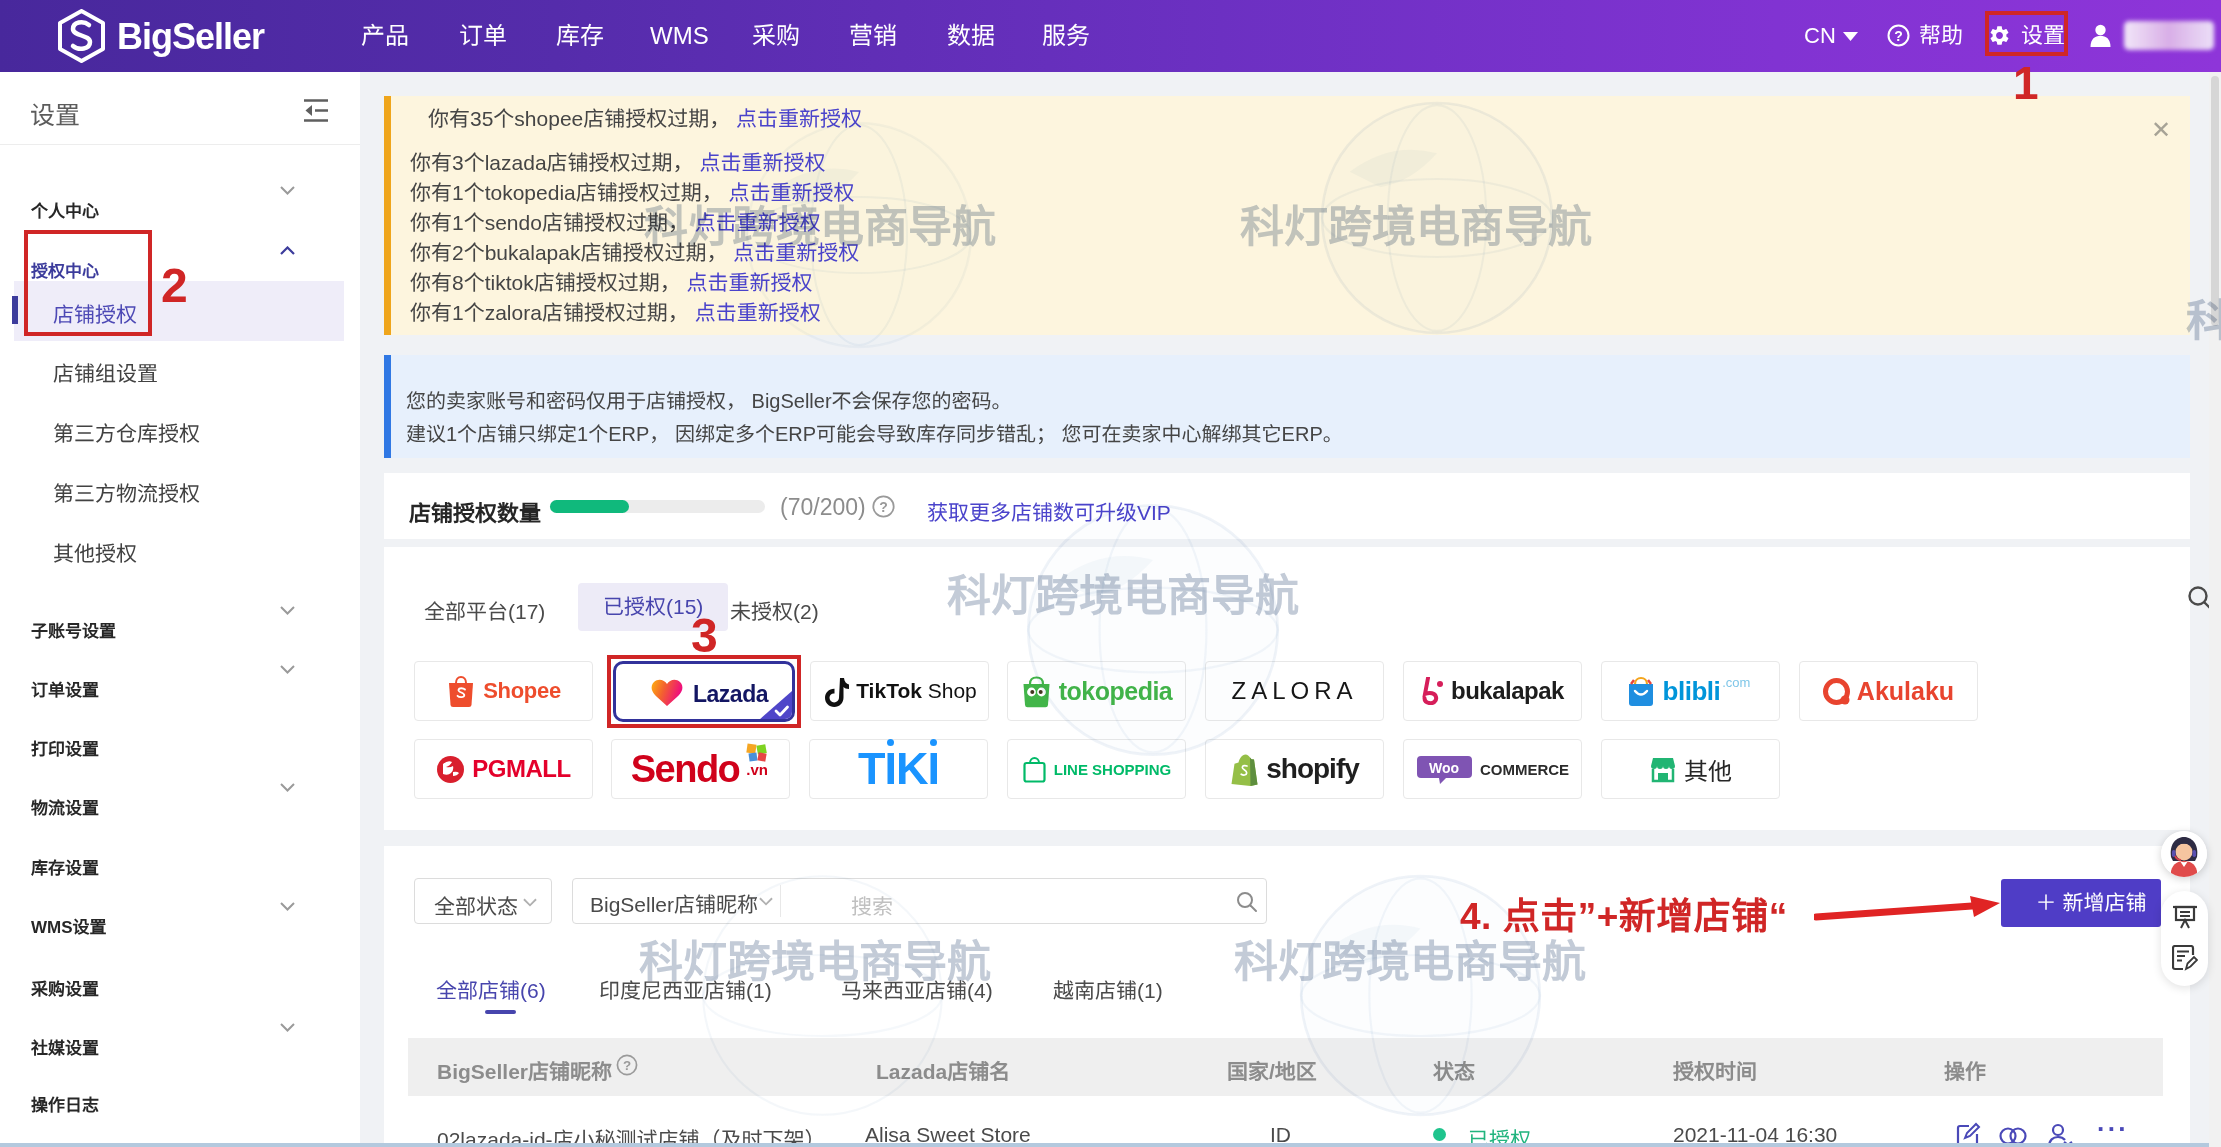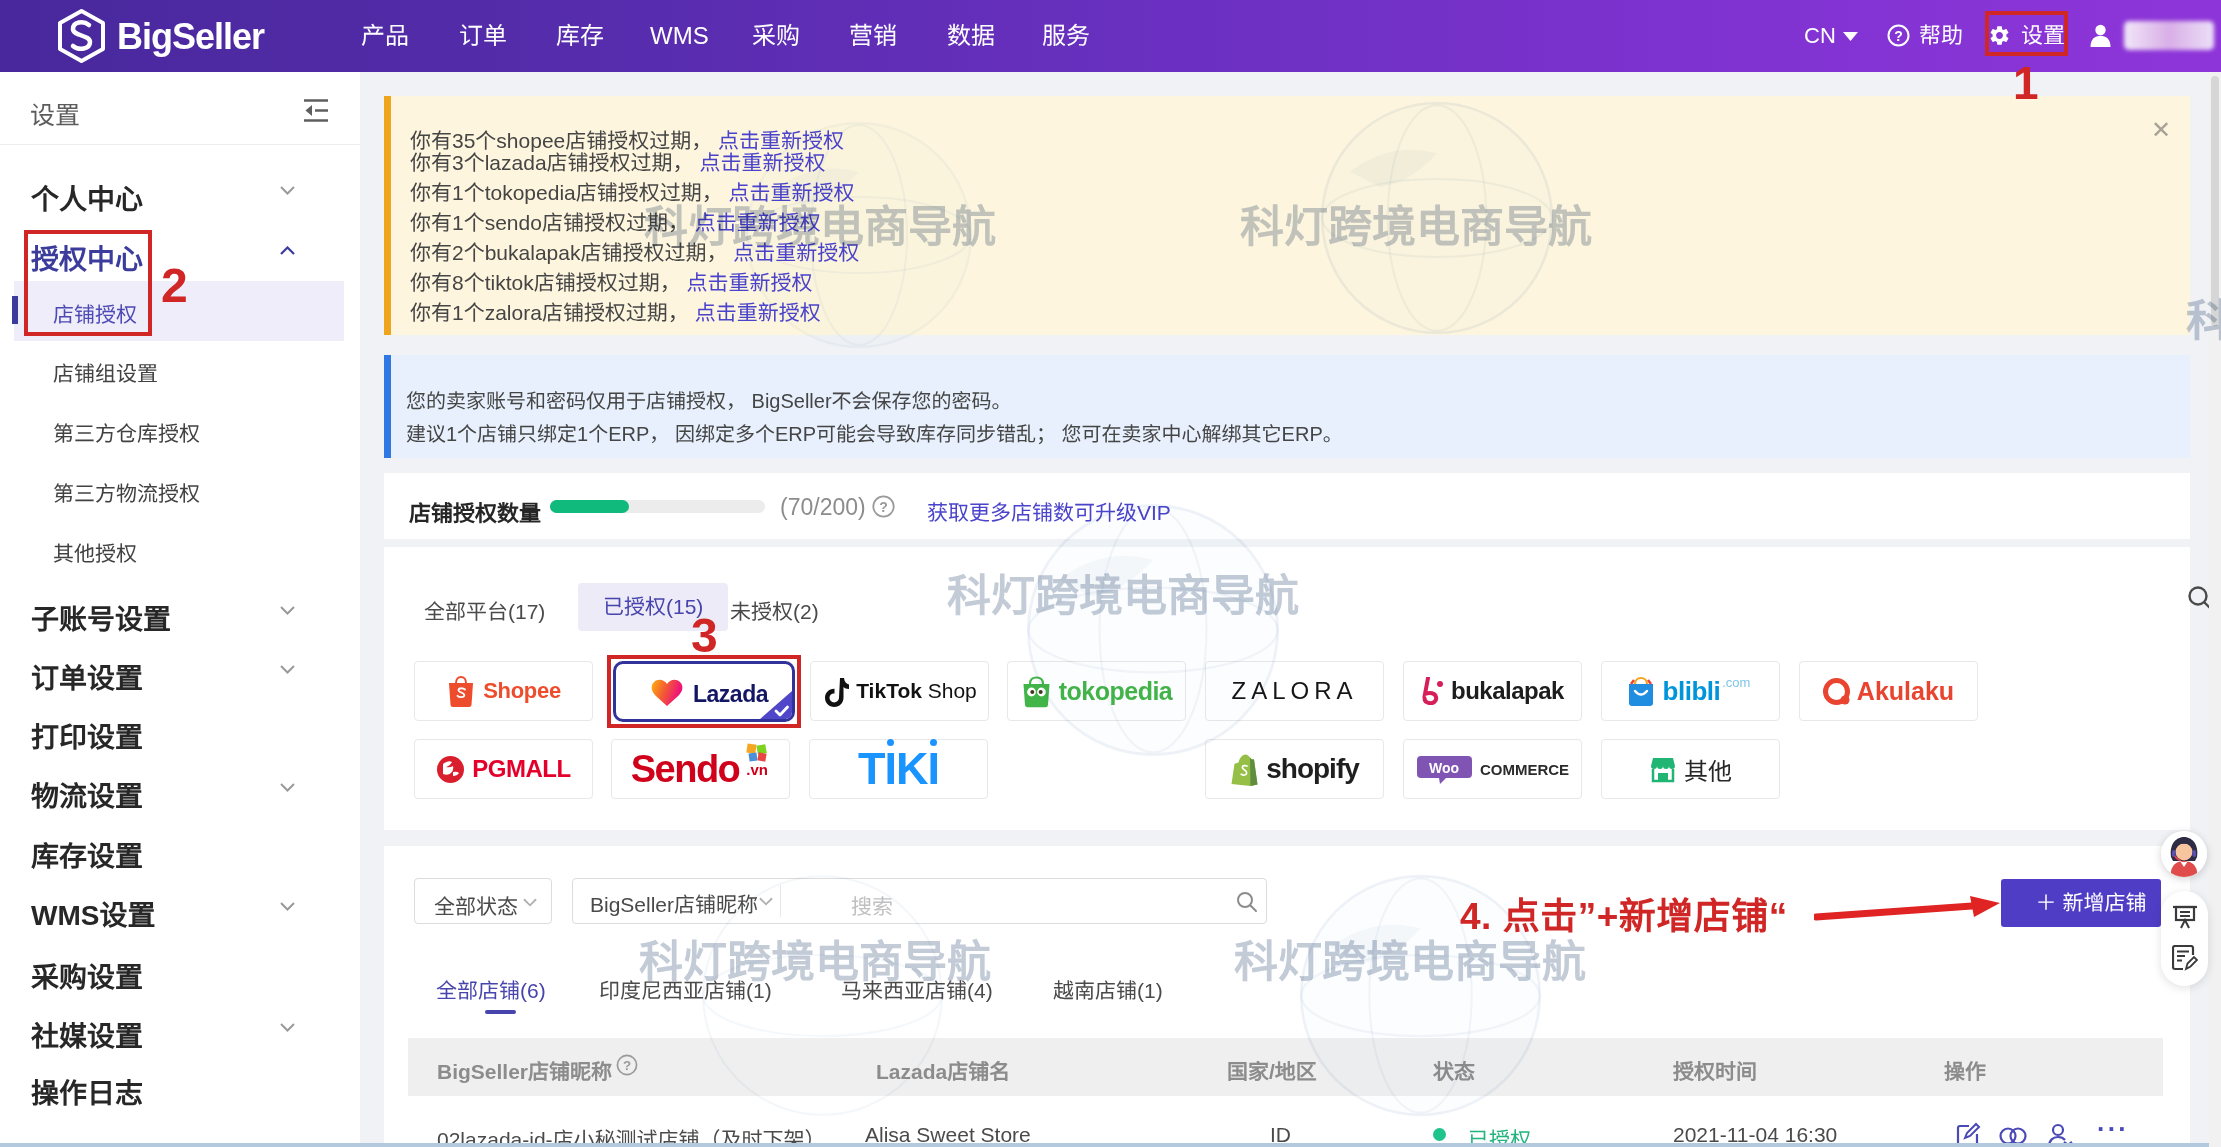--- a/index.html
+++ b/index.html
@@ -12,21 +12,21 @@
   
   #nav { position:absolute; left:0; top:0; width:2221px; height:72px;
     background:linear-gradient(90deg,#48289c 0%,#552cab 25%,#6c30c2 55%,#8133d2 80%,#8e35d9 100%); }
   #nav .mi { position:absolute; top:0; height:72px; line-height:72px; color:#fff; font-size:24px; }
   #logo-text { position:absolute; left:117px; top:16px; color:#fff; font-size:36px; font-weight:bold; letter-spacing:-1px; }
 
   
   #sidebar { position:absolute; left:0; top:72px; width:360px; height:1075px; background:#fff; }
   #sidebar .t { position:absolute; left:30px; top:23px; font-size:25px; color:#5c5c5c; }
   #sidebar .dv { position:absolute; left:0; top:72px; width:360px; height:1px; background:#ededed; }
-  .sb-item { position:absolute; left:31px; font-size:28px; color:#272727; font-weight:bold; white-space:nowrap; }
+  .sb-item { position:absolute; left:31px; font-size:17px; color:#272727; font-weight:bold; white-space:nowrap;margin-top:20px; }
   .sb-sub { position:absolute; left:53px; font-size:21px; color:#424242; font-weight:normal; white-space:nowrap; }
   .chev { position:absolute; left:280px; width:15px; height:9px; }
   .sel-row { position:absolute; left:14px; top:209px; width:330px; height:60px; background:#efedf9; }
   .sel-bar { position:absolute; left:12px; top:224px; width:6px; height:28px; background:#3c3c9c; }
 
   
   .alert { position:absolute; left:384px; top:96px; width:1806px; height:239px; background:#fdf5de; border-left:7px solid #efa51b; }
   .al { position:absolute; left:19px; font-size:21px; color:#454545; white-space:nowrap; }
   .al a { color:#4a43cb; text-decoration:none; }
   .alert-x { position:absolute; left:1760px; top:20px; font-size:24px; color:#a7a396; }
@@ -202,21 +202,21 @@
     <div class="mi" style="left:2021px; font-size:22px;">设置</div>
     <svg style="position:absolute; left:2088px; top:22px;" width="25" height="25" viewBox="0 0 25 25">
       <circle cx="12.5" cy="8" r="5.2" fill="#fff"></circle>
       <path d="M2.5 25 C2.5 17 7 13.8 12.5 13.8 C18 13.8 22.5 17 22.5 25 Z" fill="#fff"></path>
     </svg>
     <div style="position:absolute; left:2124px; top:21px; width:90px; height:29px; border-radius:5px;
          background:linear-gradient(90deg, rgba(247,240,250,0.95), rgba(230,196,233,0.85), rgba(244,238,250,0.92)); filter:blur(2px);"></div>
   </div>
 
   <div class="alert">
-    <div class="al" style="top:28px;">你有35个shopee店铺授权过期，&nbsp;<a>点击重新授权</a></div>
+    <div class="al" style="top:6px;margin-left:18px;">你有35个shopee店铺授权过期，&nbsp;<a>点击重新授权</a></div>
     <div class="al" style="top:50px;">你有3个lazada店铺授权过期，&nbsp;<a>点击重新授权</a></div>
     <div class="al" style="top:80px;">你有1个tokopedia店铺授权过期，&nbsp;<a>点击重新授权</a></div>
     <div class="al" style="top:110px;">你有1个sendo店铺授权过期，&nbsp;<a>点击重新授权</a></div>
     <div class="al" style="top:140px;">你有2个bukalapak店铺授权过期，&nbsp;<a>点击重新授权</a></div>
     <div class="al" style="top:170px;">你有8个tiktok店铺授权过期，&nbsp;<a>点击重新授权</a></div>
     <div class="al" style="top:200px;">你有1个zalora店铺授权过期，&nbsp;<a>点击重新授权</a></div>
     <div class="alert-x">✕</div>
   </div>
 
   <div class="info">
@@ -319,20 +319,27 @@
         <span style="font-size:15px; font-weight:bold; color:#d0021b; position:relative; top:-2px;">.vn</span>
       </span>
     </div>
     <div class="pcard" style="left:425px; top:192px;">
       <span style="font-size:45px; font-weight:bold; color:#1a94ff; letter-spacing:-1px; position:relative;">
         TIKI
         <span style="position:absolute; left:29px; top:-4px; width:7px; height:7px; border-radius:50%; background:#1a94ff;"></span>
         <span style="position:absolute; left:72px; top:-4px; width:7px; height:7px; border-radius:50%; background:#1a94ff;"></span>
       </span>
     </div>
+    <div class="pcard" style="left:623px; top:192px;">
+      <svg width="25" height="29" viewBox="0 0 25 29">
+        <path d="M8 8 C8 5 10 3 12.5 3 C15 3 17 5 17 8" fill="none" stroke="#00ba68" stroke-width="2"></path>
+        <rect x="2.5" y="8" width="20" height="18.5" rx="2" fill="none" stroke="#00ba68" stroke-width="2.2"></rect>
+      </svg>
+      <span style="font-size:15px; font-weight:bold; color:#00ba68; white-space:nowrap;">LINE SHOPPING</span>
+    </div>
     <div class="pcard" style="left:821px; top:192px;">
       <svg width="29" height="33" viewBox="0 0 29 33">
         <path d="M20 4.5 C19 3 17.5 1.5 15.5 1.5 C12 1.5 9.5 5.5 8.5 9.5 L4.5 10.7 L1.5 31 L20.5 33 L27.5 31.5 L24 6.5 L21.5 6.2 Z" fill="#95bf47"></path>
         <path d="M20 4.5 L21.5 6.2 L24 6.5 L27.5 31.5 L20.5 33 L20 4.5" fill="#5e8e3e"></path>
         <path d="M17 13 c-1.8-0.8-4.5-0.6-4.7 1.3 c-0.2 2.3 4.6 2.6 4.4 5.6 c-0.2 2.6-3.6 2.6-5.5 1.3" fill="none" stroke="#fff" stroke-width="1.7" stroke-linecap="round"></path>
       </svg>
       <span style="font-size:28px; font-weight:bold; color:#1f1f1f; letter-spacing:-1px;">shopify</span>
     </div>
     <div class="pcard" style="left:1019px; top:192px;">
       <svg width="57" height="29" viewBox="0 0 57 29">

